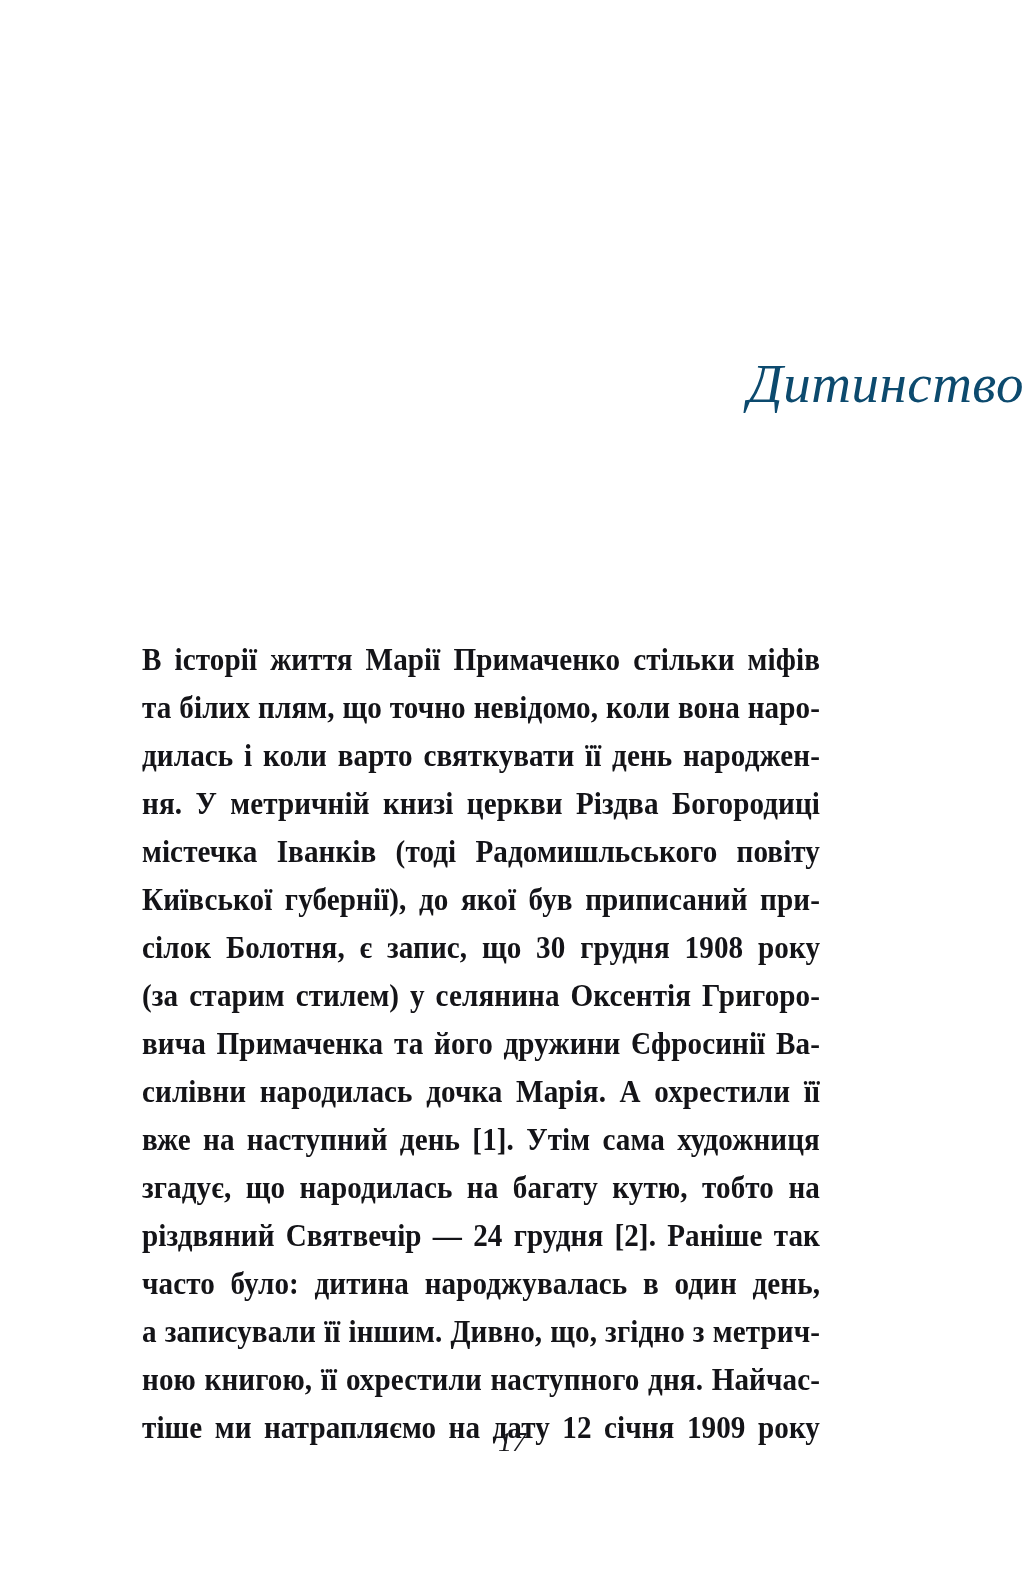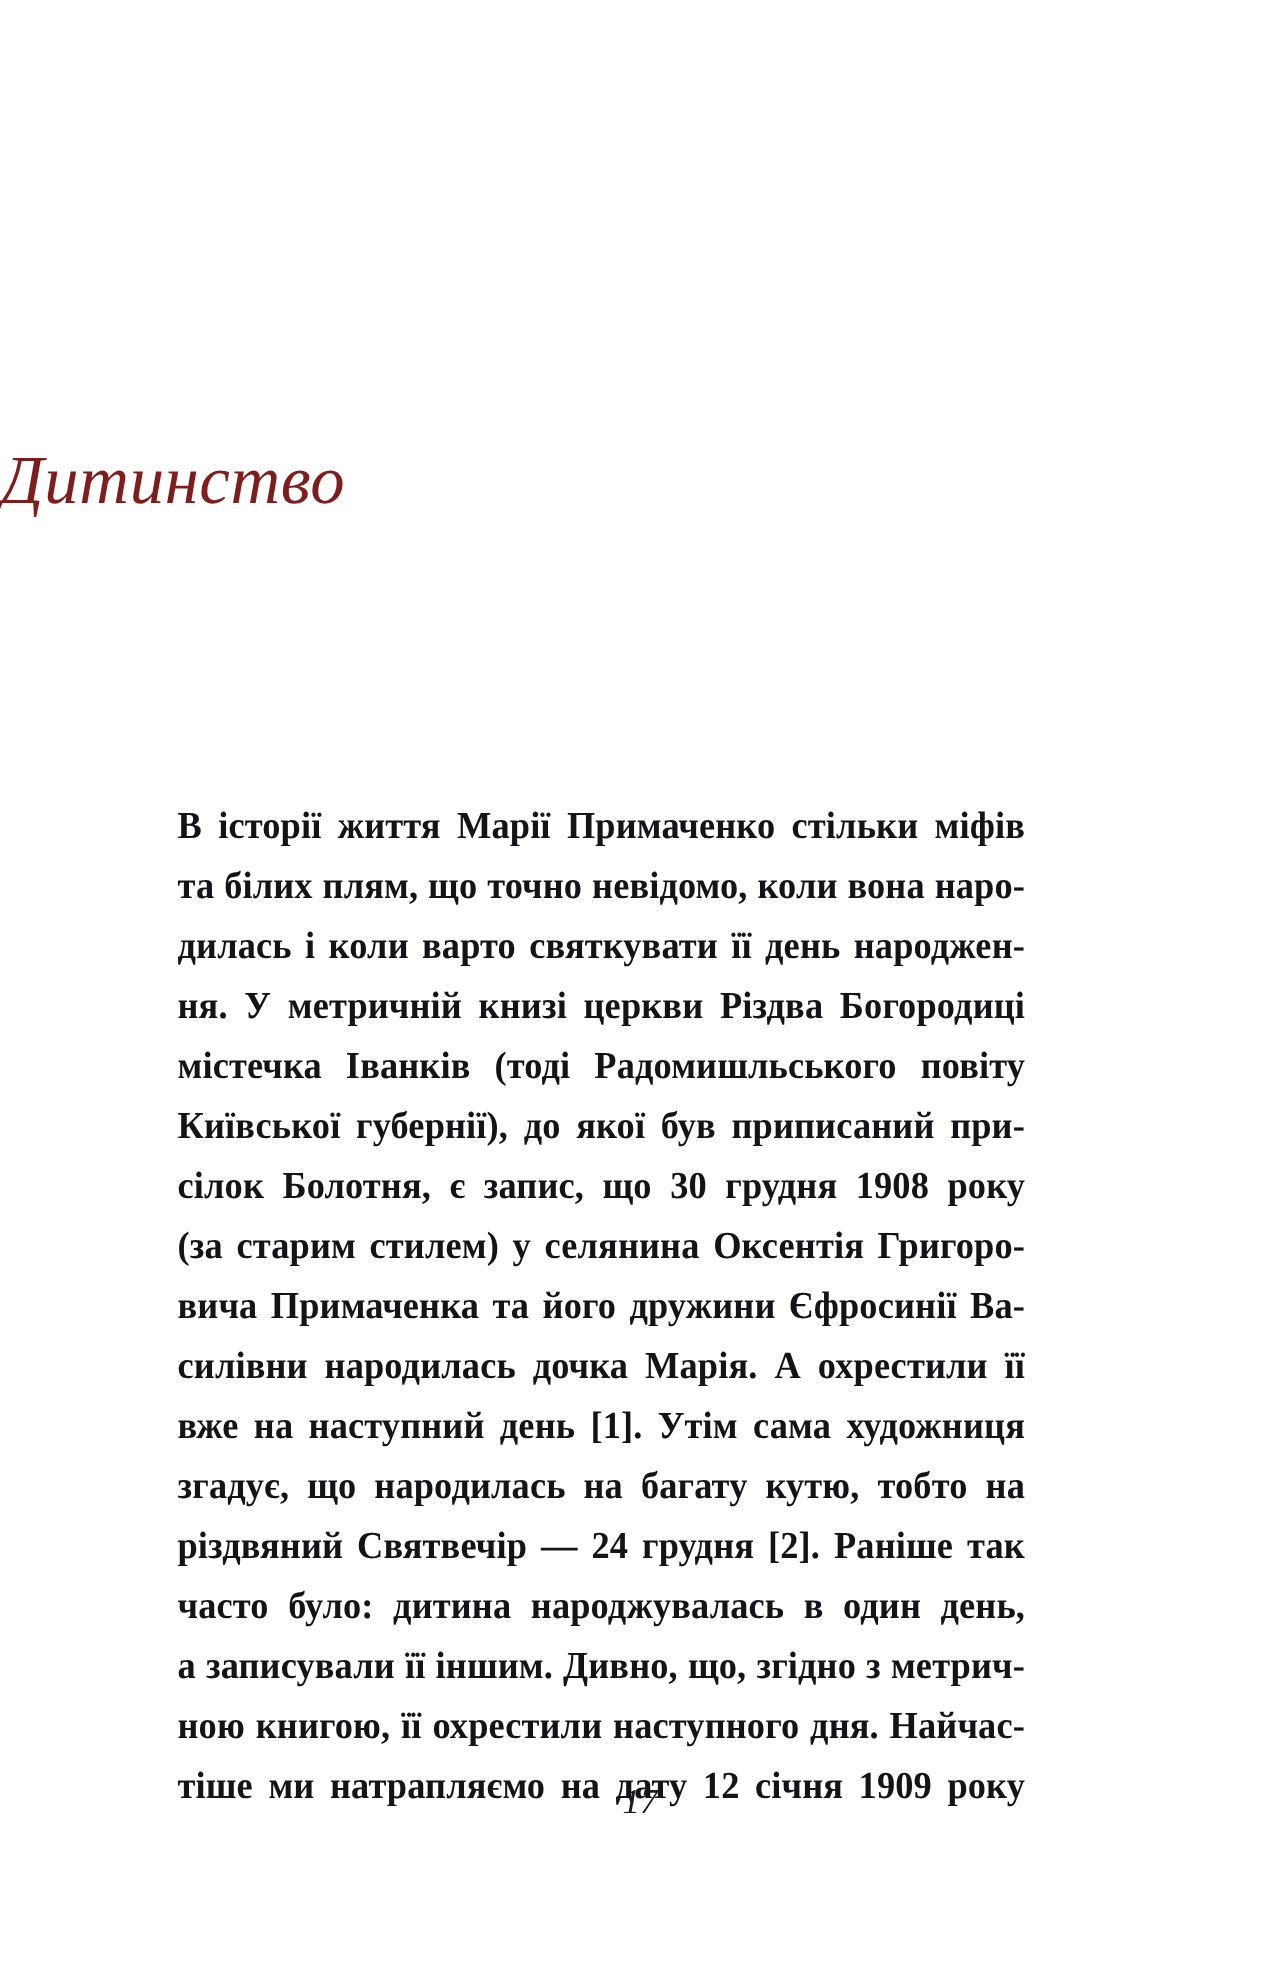--- a/index.html
+++ b/index.html
@@ -18,28 +18,28 @@
     overflow: hidden;
     -webkit-font-smoothing: antialiased;
   }
 
   
   .chapter-title {
     position: absolute;
     left: 0;
     top: 322px;
     width: 1024px;
-    text-align: left;
+    text-align: right;
     font-family: "Liberation Serif", "DejaVu Serif", serif;
     font-style: italic;
     font-weight: 400;
     font-size: 55px;
     line-height: 68px;
     letter-spacing: 0.5px;
-    color: #7f1d1d;
+    color: #0c4a6e;
     white-space: nowrap;
     margin-top: 28px;
   }
 
   
   .body-block {
     position: absolute;
     left: 142px;
     top: 636px;
     width: 710px;

